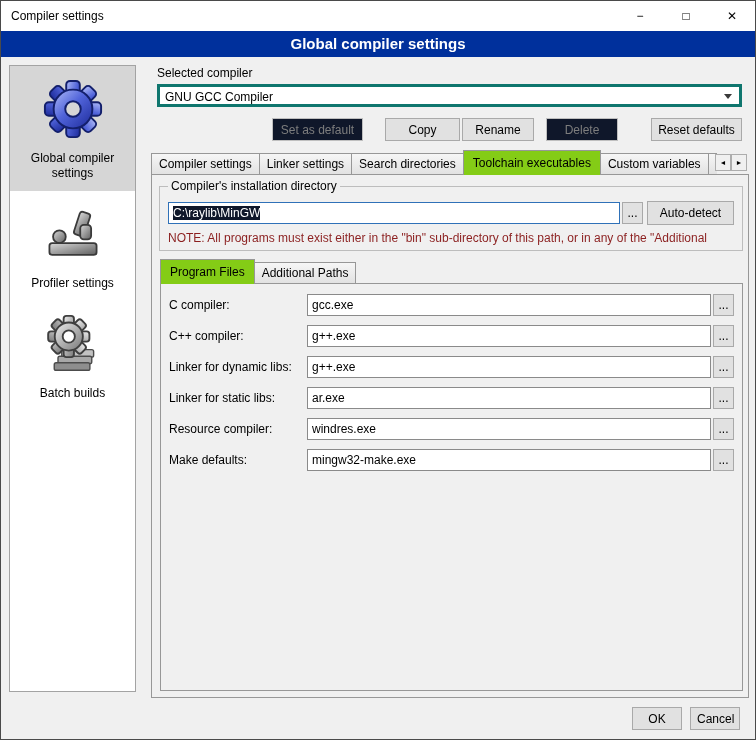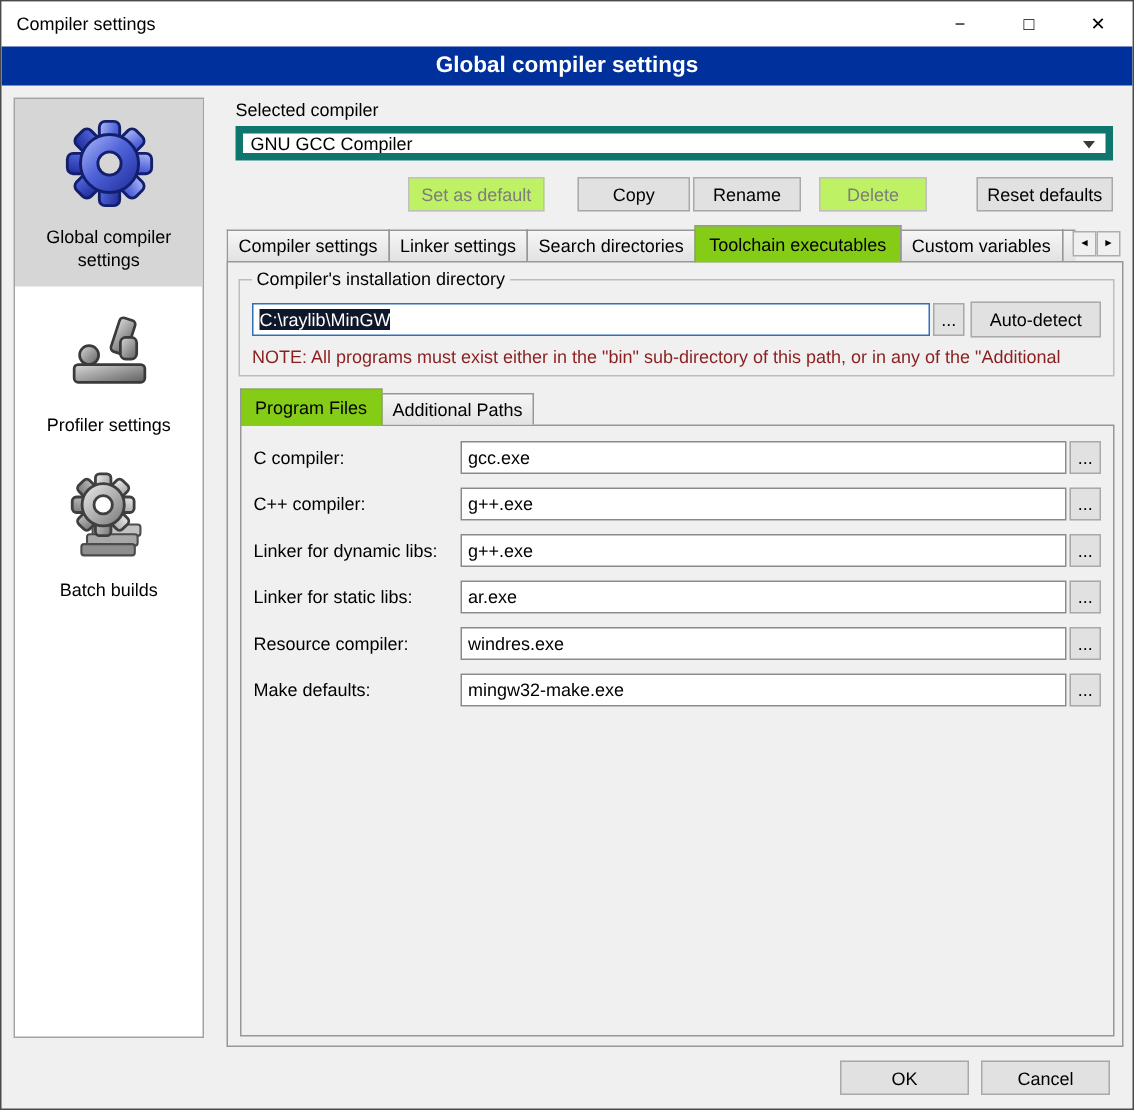--- a/index.html
+++ b/index.html
@@ -26,30 +26,30 @@
              border:1px solid #a3a3a3; }
   .side-item { display:flex; flex-direction:column; align-items:center; padding:10px 2px 10px; }
   .side-item.selected { background:#d6d6d6; }
   .side-item .icon { width:66px; height:66px; display:flex; align-items:center; justify-content:center; }
   .side-label { margin-top:9px; text-align:center; line-height:15px; }
 
   
   .main { position:absolute; left:150px; top:62px; width:598px; height:640px; }
   .field-label-top { position:absolute; left:6px; top:3px; }
 
-  .combo { background:#fff; border:5px solid #0f766e; display:flex; align-items:center;
+  .combo { background:#fff; border:3px solid #0f766e; display:flex; align-items:flex-end;
            padding:0 22px 0 5px; position:relative; height:23px; white-space:nowrap; overflow:hidden; }
   .combo-arrow { position:absolute; right:7px; top:50%; margin-top:-2px; width:0; height:0;
                  border-left:4px solid transparent; border-right:4px solid transparent;
                  border-top:5px solid #3a3a3a; }
   .compiler-combo { position:absolute; left:6px; top:21px; width:585px; }
 
   .btn { height:23px; background:#e1e1e1; border:1px solid #a9a9a9; font-family:inherit;
          font-size:12px; color:#000; padding:0 6px; }
-  .btn.disabled { background:#bef264; border-color:#bfbfbf; color:#7d7d7d; }
+  .btn.disabled { background:#0f172a; border-color:#bfbfbf; color:#7d7d7d; }
 
   .action-row { position:absolute; left:6px; top:55px; width:585px; display:flex;
                 justify-content:flex-end; }
   .b-setdef { width:91px; margin-right:22px; }
   .b-copy   { width:75px; margin-right:2px; }
   .b-rename { width:72px; margin-right:12px; }
   .b-delete { width:72px; margin-right:33px; }
   .b-reset  { width:91px; }
 
   
@@ -87,21 +87,21 @@
   .subpanel { position:absolute; left:8px; top:108px; width:583px; height:408px;
               border:1px solid #979797; background:#f0f0f0; padding:10px 8px; }
   .frow { display:flex; align-items:center; margin-bottom:9px; }
   .flabel { width:138px; flex-shrink:0; }
   .frow .textbox { flex:1; }
   .frow .combo { flex:1; height:22px; background:linear-gradient(#f2f2f2,#e3e3e3); }
   .frow .browse-btn { flex-shrink:0; }
 
   
   .footer { position:absolute; right:15px; bottom:9px; display:flex; }
-  .footer .btn { width:86px; margin-left:8px;margin-top:44px; }
+  .footer .btn { width:50px; margin-left:8px;margin-top:44px; }
 </style>
 </head>
 <body>
 
 <div class="window">
 
   <div class="titlebar">
     <span class="title">Compiler settings</span>
     <div class="win-controls">
       <button class="winbtn">−</button>

